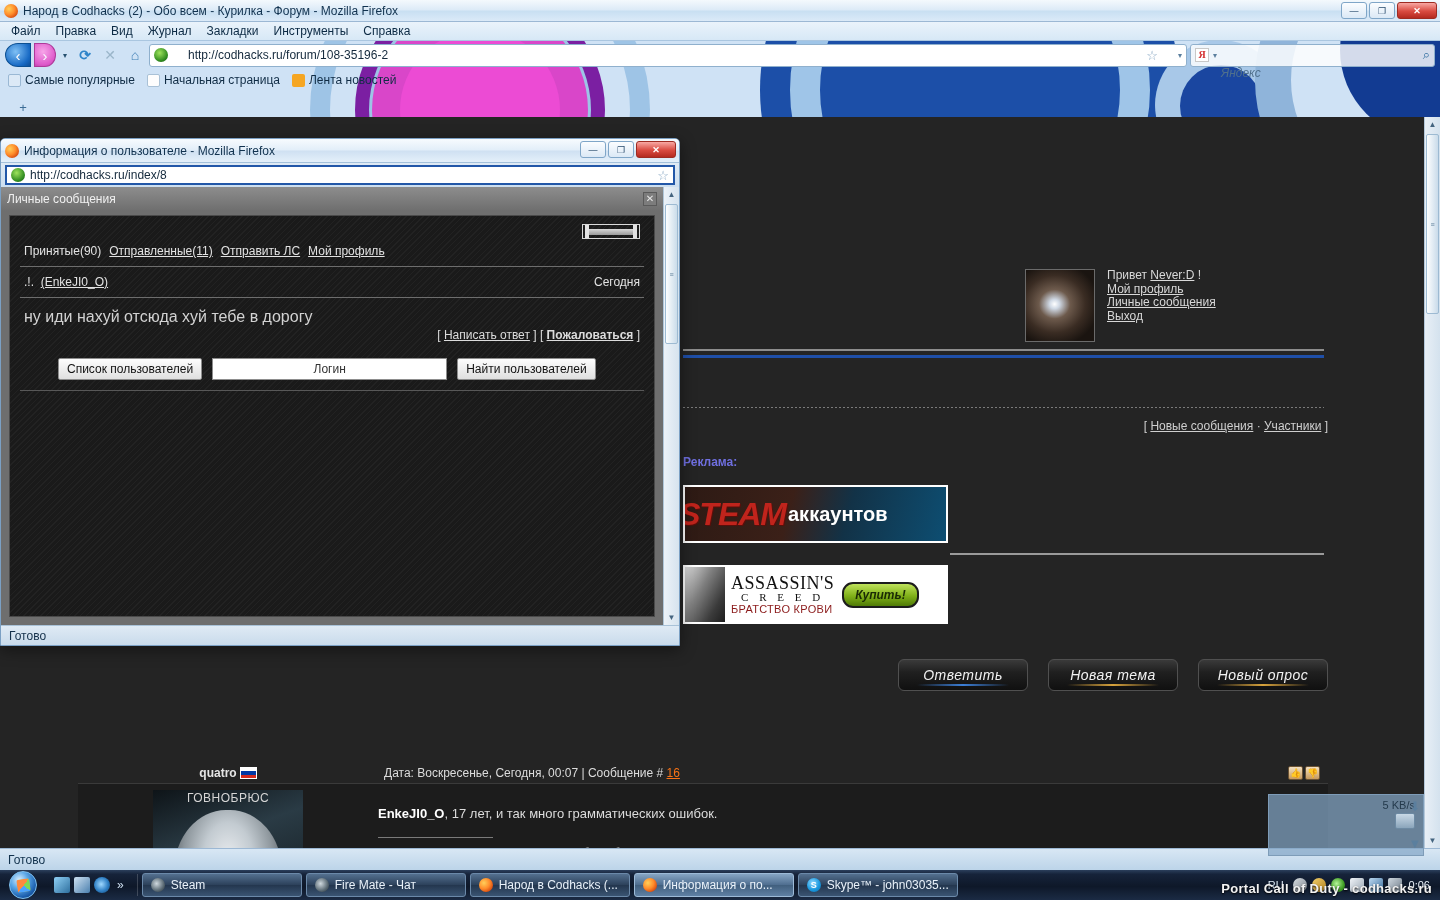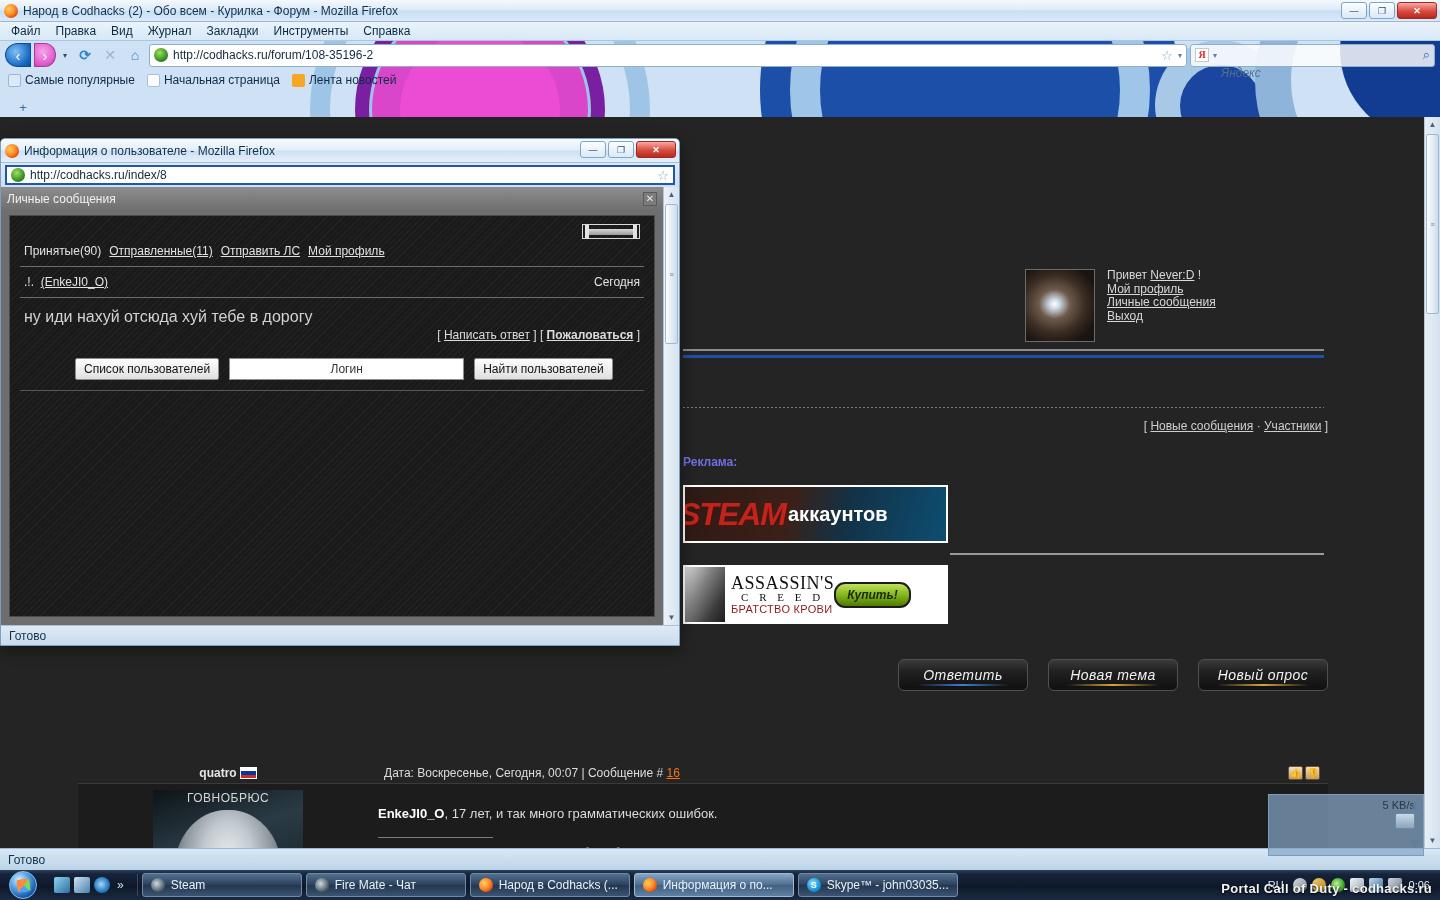--- a/index.html
+++ b/index.html
@@ -83,21 +83,21 @@
   .nav-ico {
     width: 22px; height: 22px; display: flex; align-items: center; justify-content: center;
     font-size: 14px; color: #2f6fa8;
   }
   .nav-ico.reload { color: #2f84c9; font-weight: bold; }
   .nav-ico.stop { color: #9ab5c9; }
   .nav-ico.home { color: #3f7fb5; }
   .urlbar {
     flex: 1 1 auto; height: 23px; background: #fff;
     border: 1px solid #8fb0cd; border-radius: 3px;
-    display: flex; align-items: center; padding: 0 4px; gap: 5px;
+    display: flex; align-items: center; padding: 0 4px; gap: 20px;
     min-width: 0;
   }
   .fav-ico {
     width: 14px; height: 14px; border-radius: 50%;
     background: radial-gradient(circle at 40% 35%,#9ee35c,#2f8a1f 65%,#14500f);
     flex: 0 0 auto;
   }
   .url-text { flex: 1 1 auto; font-size: 12px; color: #14293c; white-space: nowrap; overflow: hidden; }
   .star-ico { color: #8aa9c4; font-size: 13px; }
   .star-drop { font-size: 8px; color: #5b7f9e; }
@@ -207,21 +207,21 @@
   .b2-hood {
     width: 40px; height: 100%;
     background: linear-gradient(120deg,#dcdcdc,#7f7f7f 40%,#3b3b3b 75%,#1d1d1d);
     flex: 0 0 auto;
   }
   .b2-text { flex: 0 0 auto; padding-left: 6px; line-height: 1.05; }
   .b2-ac { font-family: "Liberation Serif", serif; font-size: 18px; color: #111; letter-spacing: .5px; }
   .b2-cr { font-family: "Liberation Serif", serif; font-size: 11px; color: #111; letter-spacing: 4px; text-align: center; }
   .b2-br { font-family: Liberation Sans, sans-serif; font-size: 11px; color: #8b1a1a; letter-spacing: .3px; }
   .b2-buy {
-    padding: 4px 11px; border-radius: 11px;
+    margin-left: 8px; padding: 4px 11px; border-radius: 11px;
     background: linear-gradient(to bottom,#bfe25a,#7fb018 55%,#4f7a06);
     border: 2px solid #1c1c1c; color: #1a2a05; font-weight: bold; font-style: italic; font-size: 12px;
     white-space: nowrap;
   }
   .hr-grey2 { position: absolute; left: 950px; right: 100px; top: 436px; height: 2px; background: #9a9a9a; }
 
   
   .act-row { position: absolute; right: 96px; top: 542px; display: flex; gap: 20px; }
   .act-btn {
     min-width: 130px; height: 32px; border-radius: 6px;
@@ -332,21 +332,21 @@
   .pm-rule { height: 1px; background: #6d6d6d; margin: 2px 10px; }
   .pm-msgrow {
     display: flex; justify-content: space-between; padding: 6px 14px 6px 14px;
     font-size: 12px; color: #e2e2e2;
   }
   .pm-msgrow a { color: #e2e2e2; text-decoration: underline; }
   .pm-text { padding: 8px 14px 0 14px; font-size: 16px; color: #d2d2d2; }
   .pm-actions { text-align: right; padding: 2px 14px 8px 14px; font-size: 12px; color: #dcdcdc; }
   .pm-actions a { color: #dcdcdc; text-decoration: underline; }
   .pm-actions b a { font-weight: bold; }
-  .pm-form { display: flex; gap: 10px; padding: 8px 10px 10px 65px; }
+  .pm-form { display: flex; gap: 10px; padding: 8px 10px 10px 48px; }
   .pm-btn {
     background: linear-gradient(to bottom,#fdfdfd,#dfdfdf);
     border: 1px solid #8d8d8d; border-radius: 2px;
     font-size: 12px; color: #111; padding: 3px 8px; white-space: nowrap;
   }
   .pm-input {
     width: 235px; background: #fff; border: 1px solid #8d8d8d;
     font-size: 12px; color: #333; text-align: center; padding: 3px 6px;
   }
   .pm-divider { height: 1px; background: #585858; margin: 0 10px; }

